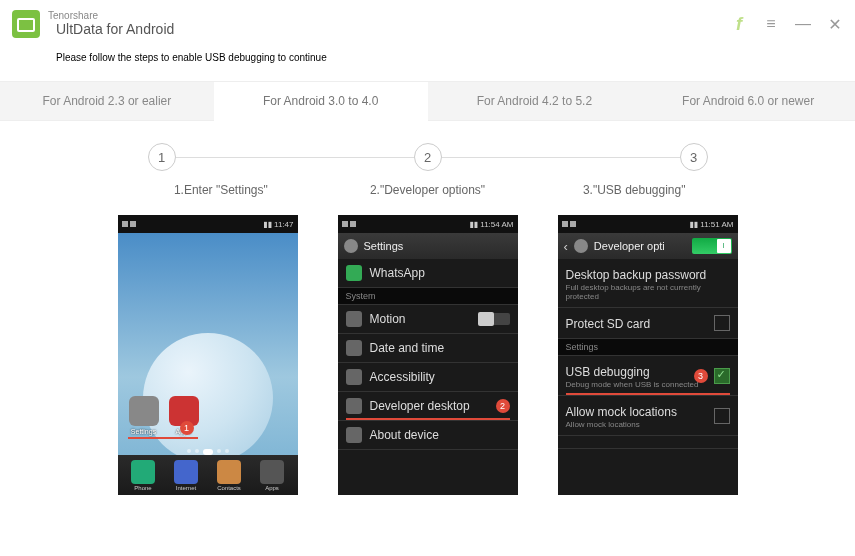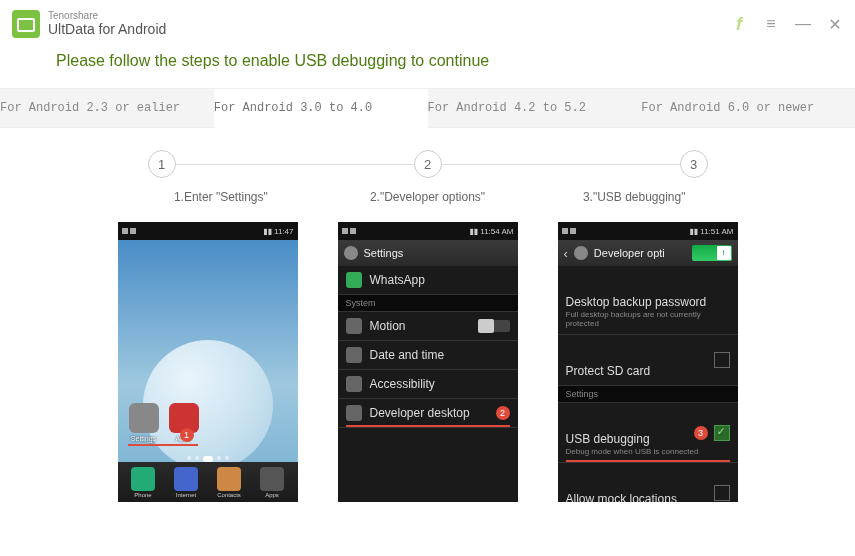--- a/index.html
+++ b/index.html
@@ -2,27 +2,27 @@
 <html><head>
 <meta charset="utf-8">
 <style>
 * { margin: 0; padding: 0; box-sizing: border-box; }
 body { font-family: "Segoe UI", Arial, sans-serif; background: #fff; width: 855px; height: 556px; overflow: hidden; color: #333; }
 .window { width: 100%; height: 100%; display: flex; flex-direction: column; }
 .titlebar { display: flex; align-items: center; height: 48px; padding: 0 12px; }
 .logo { width: 28px; height: 28px; background: #7cc142; border-radius: 4px; position: relative; margin-right: 8px; }
 .logo::before { content: ""; position: absolute; width: 14px; height: 10px; border: 2px solid #fff; border-radius: 2px; top: 8px; left: 5px; }
 .title-text .brand { font-size: 10px; color: #888; line-height: 1; }
-.title-text .name { font-size: 14px; color: #555; font-weight: 500; line-height: 1.2; }
+.title-text .name { font-size: 14px; color: #555; font-weight: 500; line-height: 1.2; margin-left: 8px; }
 .win-controls { margin-left: auto; display: flex; gap: 16px; align-items: center; color: #999; font-size: 16px; }
 .win-controls .ic { cursor: pointer; width: 16px; text-align: center; }
 .f-icon { color: #bfe08a; font-weight: bold; font-style: italic; font-size: 18px; }
-.instruction { font-size: 16px; color: #4d7c0f; padding: 4px 4px 18px 56px; }
+.instruction { font-size: 10px; color: #000000; padding: 4px 4px 18px 56px; }
 .tabs { display: flex; }
-.tab { flex: 1; padding: 12px 0; font-size: 12px; color: #888; background: #f4f4f4; cursor: pointer; border-top: 1px solid #eee; border-bottom: 1px solid #eee; font-family: Liberation Mono, monospace; }
+.tab { flex: 1; text-align: center; padding: 12px 0; font-size: 12px; color: #888; background: #f4f4f4; cursor: pointer; border-top: 1px solid #eee; border-bottom: 1px solid #eee; }
 .tab.active { background: #fff; border-bottom: none; color: #777; }
 .stepper { display: flex; align-items: center; justify-content: center; margin: 22px auto 6px; width: 560px; }
 .step-circle { width: 28px; height: 28px; border: 1px solid #ccc; border-radius: 50%; display: flex; align-items: center; justify-content: center; font-size: 13px; color: #666; background: #fff; }
 .step-line { flex: 1; height: 1px; background: #ddd; }
 .step-labels { display: flex; justify-content: space-between; width: 620px; margin: 6px auto 18px; font-size: 12px; color: #666; }
 .step-labels > div { flex: 1; text-align: center; }
 .phones { display: flex; justify-content: center; gap: 40px; padding: 0 30px; }
 .phone { width: 180px; height: 280px; background: #000; position: relative; overflow: hidden; font-family: Arial, sans-serif; }
 .statusbar { height: 18px; background: #111; display: flex; align-items: center; justify-content: space-between; padding: 0 4px; font-size: 8px; color: #ccc; }
 .statusbar .left-icons { display: flex; gap: 2px; align-items: center; }
@@ -47,21 +47,21 @@
 .dock .dicon .dl { font-size: 6px; color: #ccc; }
 
 
 .p-header { height: 26px; background: linear-gradient(#3a3a3a,#2a2a2a); display: flex; align-items: center; padding: 0 6px; gap: 6px; color: #eee; font-size: 11px; }
 .p-header .gear { width: 14px; height: 14px; border-radius: 50%; background: #888; }
 .p-body { background: #1a1a1a; height: calc(100% - 44px); overflow: hidden; }
 .row { display: flex; align-items: center; padding: 6px 8px; border-bottom: 1px solid #333; gap: 8px; position: relative; }
 .row .ic { width: 16px; height: 16px; background: #666; border-radius: 3px; flex-shrink: 0; }
 .row .txt { color: #ddd; font-size: 12px; }
 .row .sub { color: #888; font-size: 8px; display: block; }
-.row .txtwrap { flex: 1; margin-top: 20px; }
+.row .txtwrap { flex: 1; }
 .section-h { background: #0a0a0a; color: #888; font-size: 9px; padding: 3px 8px; border-bottom: 1px solid #333; }
 .toggle { width: 32px; height: 12px; border-radius: 2px; background: #444; position: relative; margin-left: auto; }
 .toggle .knob { position: absolute; width: 16px; height: 14px; background: #ccc; top: -1px; left: 0; border-radius: 2px; }
 .checkbox { width: 16px; height: 16px; border: 1px solid #666; margin-left: auto; }
 .checkbox.checked { background: #2a6b2a; border-color: #4a9b4a; position: relative; }
 .checkbox.checked::after { content: "✓"; color: #8fe08f; font-size: 11px; position: absolute; top: -1px; left: 2px; }
 .red-hl { position: absolute; bottom: 0; left: 8px; right: 8px; height: 2px; background: #e04a3a; }
 .red-num { position: absolute; right: 8px; top: 50%; transform: translateY(-50%); width: 14px; height: 14px; border-radius: 50%; background: #e04a3a; color: #fff; font-size: 9px; display: flex; align-items: center; justify-content: center; }
 .toggle-switch { width: 40px; height: 16px; background: linear-gradient(#1a4,#3c6); border-radius: 2px; margin-left: auto; position: relative; }
 .toggle-switch .kn { position: absolute; right: 1px; top: 1px; width: 14px; height: 14px; background: #fff; border-radius: 1px; font-size: 8px; color: #3a6; text-align: center; line-height: 14px; }
@@ -197,20 +197,24 @@
         <div class="row">
             <div class="ic"></div>
             <div class="txt">Accessibility</div>
           </div>
         <div class="row">
             <div class="ic"></div>
             <div class="txt">Developer desktop</div>
             <div class="red-num">2</div>
             <div class="red-hl"></div>
           </div>
+        <div class="row">
+            <div class="ic"></div>
+            <div class="txt">About device</div>
+          </div>
       </div>
     </div>
 
     <div class="phone">
       <div class="statusbar">
         <div class="left-icons">
             <span class="sig"></span>
             <span class="sig"></span>
           </div>
         <div class="right-icons">

